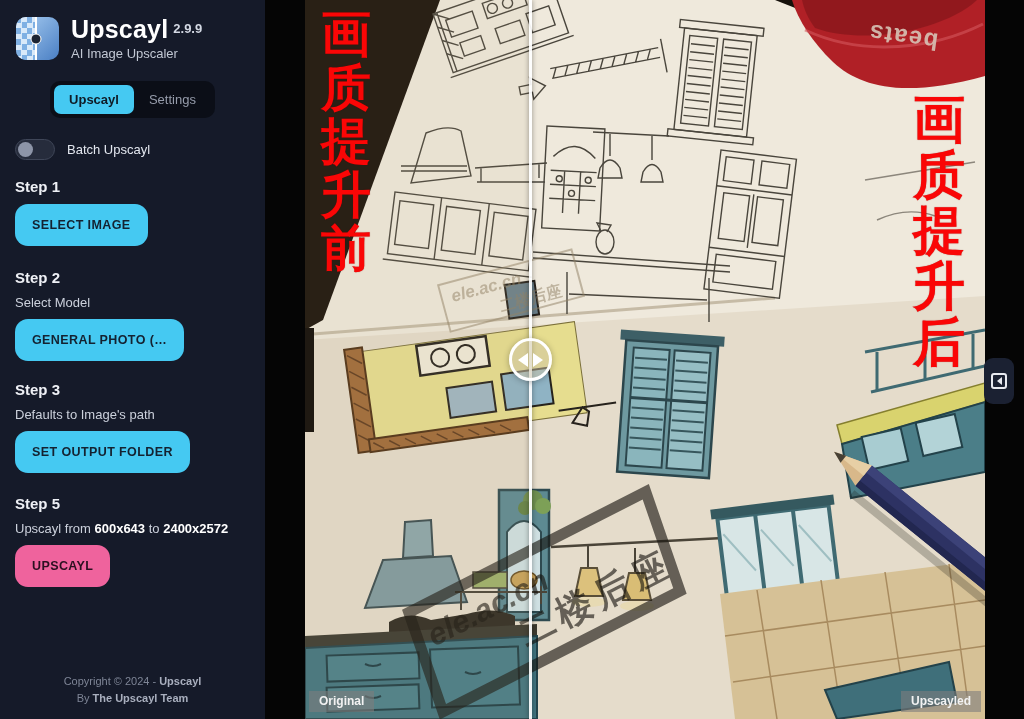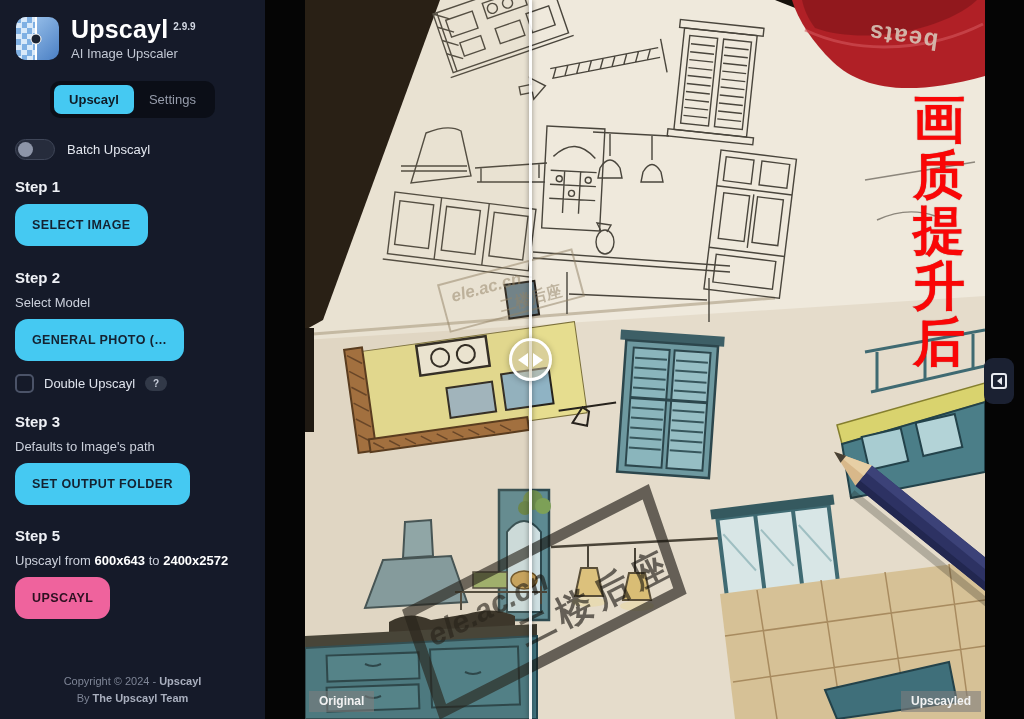--- a/index.html
+++ b/index.html
@@ -14,21 +14,21 @@
   .logo { width:43px; height:43px; border-radius:10px; position:relative; overflow:hidden;
     background:linear-gradient(135deg,#a9cef2,#4a7fc4); flex:none; }
   .logo .checker { position:absolute; left:0; top:0; bottom:0; width:46%;
     background:repeating-conic-gradient(#d9e9f9 0% 25%, #7fb0e3 0% 50%);
     background-size:11px 11px; }
   .logo .split { position:absolute; left:45%; top:0; bottom:0; width:2px; background:#fff; }
   .logo .dot { position:absolute; left:46%; top:50%; transform:translate(-50%,-50%);
     width:11px; height:11px; border-radius:50%; background:#1c2433; border:1.5px solid #fff; }
   .title-row { display:flex; align-items:flex-start; }
   .app-title { color:#fff; font-size:25px; font-weight:800; letter-spacing:.2px; line-height:1; }
-  .app-version { color:#d3d8e3; font-size:10px; font-weight:700; margin:4px 0 0 5px; }
+  .app-version { color:#d3d8e3; font-size:13px; font-weight:700; margin:4px 0 0 5px; }
   .app-tagline { color:#c2c8d4; font-size:13px; margin-top:4px; }
 
   .tabs-wrap { display:flex; justify-content:center; margin-top:14px; }
   .tabs { display:inline-flex; background:#0b0e17; border-radius:10px; padding:4px; }
   .tab { font-size:13px; padding:7px 15px; border-radius:7px; color:#969cab; cursor:pointer; }
   .tab.active { background:var(--accent); color:#0f1b26; font-weight:600; }
 
   .toggle-row { display:flex; align-items:center; gap:12px; padding:0 15px; margin-top:21px; }
   .switch { width:40px; height:21px; border-radius:12px; background:#262c3c;
     border:1.5px solid #3f4658; position:relative; cursor:pointer; flex:none; }
@@ -132,25 +132,20 @@
     <div class="steps">
       <div class="s1">
         <div class="step-title">Step 1</div>
         <button class="btn">SELECT IMAGE</button>
       </div>
 
       <div class="s2">
         <div class="step-title">Step 2</div>
         <div class="step-caption">Select Model</div>
         <button class="btn">GENERAL PHOTO (…</button>
-        <div class="cb-row">
-          <div class="checkbox"></div>
-          <span class="cb-label">Double Upscayl</span>
-          <span class="help-badge">?</span>
-        </div>
       </div>
 
       <div class="s3">
         <div class="step-title">Step 3</div>
         <div class="step-caption">Defaults to Image's path</div>
         <button class="btn">SET OUTPUT FOLDER</button>
       </div>
 
       <div class="s4">
         <div class="step-title">Step 5</div>
@@ -354,20 +349,21 @@
 
         <g transform="translate(132,652) rotate(-27)" opacity=".62">
           <rect x="-14" y="-48" width="266" height="104" fill="none" stroke="#17140f" stroke-width="11" transform="skewX(-8)"></rect>
           <text x="0" y="-6" fill="#17140f" font-size="31" font-weight="800" font-style="italic" font-family="Liberation Sans, sans-serif">ele.ac.cn</text>
           <text x="82" y="36" fill="#17140f" font-size="36" font-weight="800" letter-spacing="6" font-family="Liberation Sans, sans-serif">二楼后座</text>
         </g>
       </svg>
 
       <div class="before-tint"></div>
 
+      <div class="overlay-red overlay-before">画质提升前</div>
       <div class="overlay-red overlay-after">画质提升后</div>
 
       <div class="divider"></div>
       <div class="handle">
         <div class="tri-l"></div>
         <div class="tri-r"></div>
       </div>
 
       <div class="img-label label-original">Original</div>
       <div class="img-label label-upscayled">Upscayled</div>

